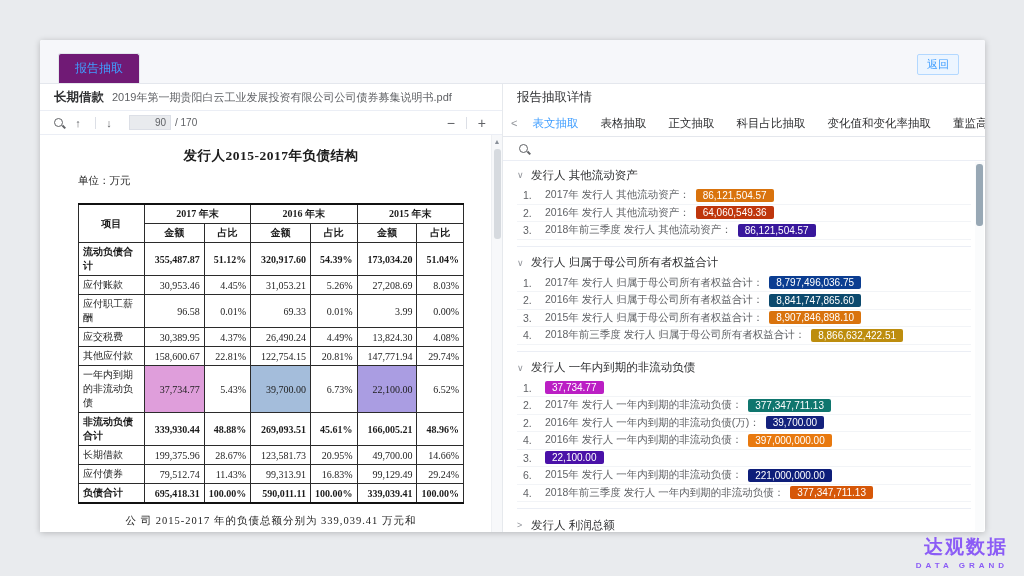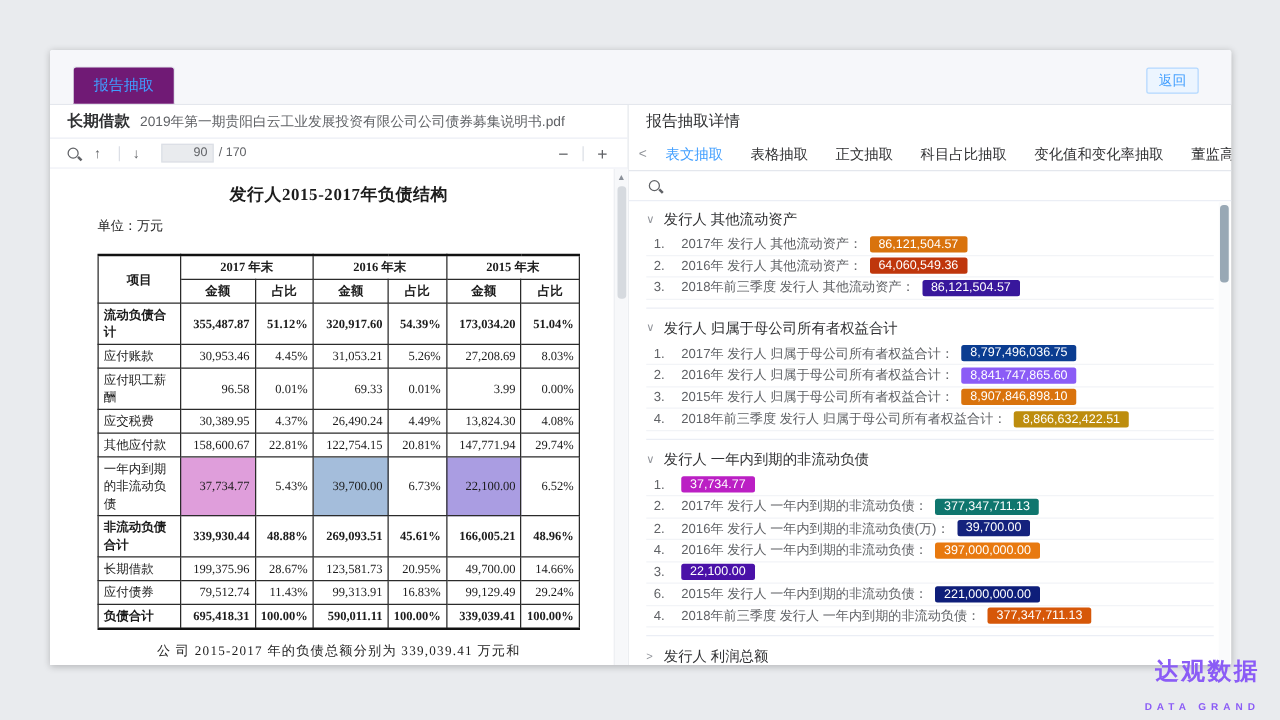--- a/index.html
+++ b/index.html
@@ -90,21 +90,21 @@
   .ilabel { font-size:10.5px; color:#606266; margin-right:6px; white-space:nowrap; }
   .badge { font-size:10px; color:#fff; padding:1px 7px; border-radius:2px; cursor:pointer; white-space:nowrap; }
 
   .rp-scrollbar { position:absolute; right:1px; top:78px; width:9px; height:calc(100% - 79px);
     background:#fafbfc; }
   .rp-scroll-thumb { position:absolute; top:2px; left:1px; width:7px; height:62px; background:#98a8b5; border-radius:3px; cursor:pointer; }
 
   
   .logo { position:absolute; right:16px; bottom:6px; text-align:right; color:#8b5cf6; }
   .logo-cn { font-size:19px; font-weight:bold; letter-spacing:2px; }
-  .logo-en { font-size:8px; font-weight:bold; letter-spacing:4px; margin-top:11px; }
+  .logo-en { font-size:8px; font-weight:bold; letter-spacing:4px; margin-top:1px; }
 </style>
 </head>
 <body>
 
 <div class="stage">
   <div class="card">
 
     <div class="tabstrip">
       <div class="main-tab">
         <span>报告抽取</span>
@@ -329,21 +329,21 @@
 
                 <div class="item">
                   <span class="inum">1.</span>
                   <span class="ilabel">2017年 发行人 归属于母公司所有者权益合计：</span>
                   <span class="badge" style="background:#0b3d91">8,797,496,036.75</span>
                 </div>
 
                 <div class="item">
                   <span class="inum">2.</span>
                   <span class="ilabel">2016年 发行人 归属于母公司所有者权益合计：</span>
-                  <span class="badge" style="background:#8b5cf6">8,841,747,865.60</span>
+                  <span class="badge" style="background:#0c4a6e">8,841,747,865.60</span>
                 </div>
 
                 <div class="item">
                   <span class="inum">3.</span>
                   <span class="ilabel">2015年 发行人 归属于母公司所有者权益合计：</span>
                   <span class="badge" style="background:#d9730d">8,907,846,898.10</span>
                 </div>
 
                 <div class="item">
                   <span class="inum">4.</span>

